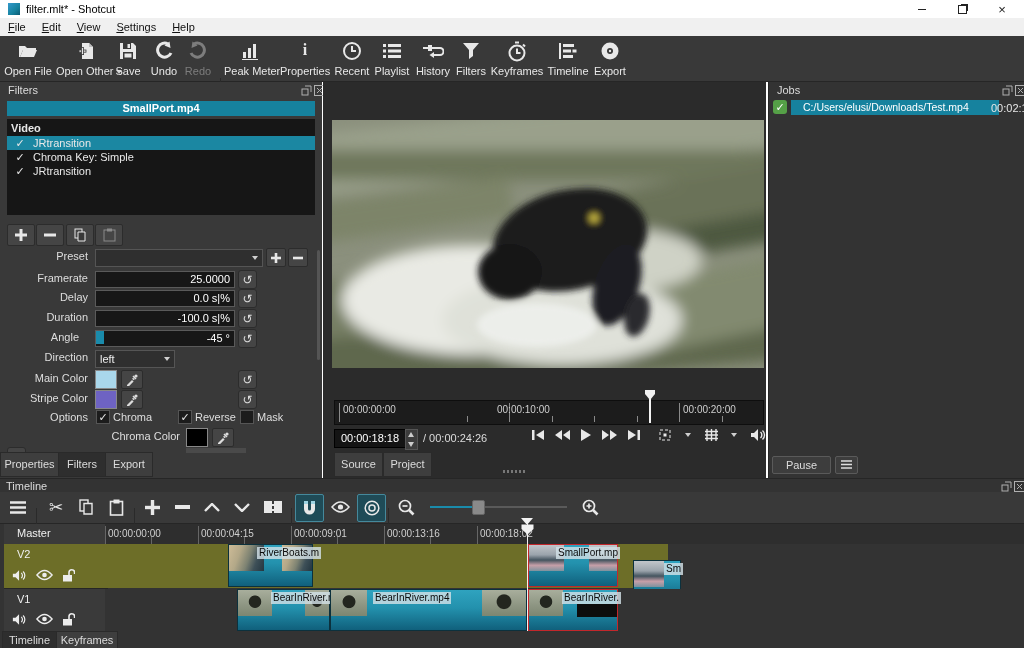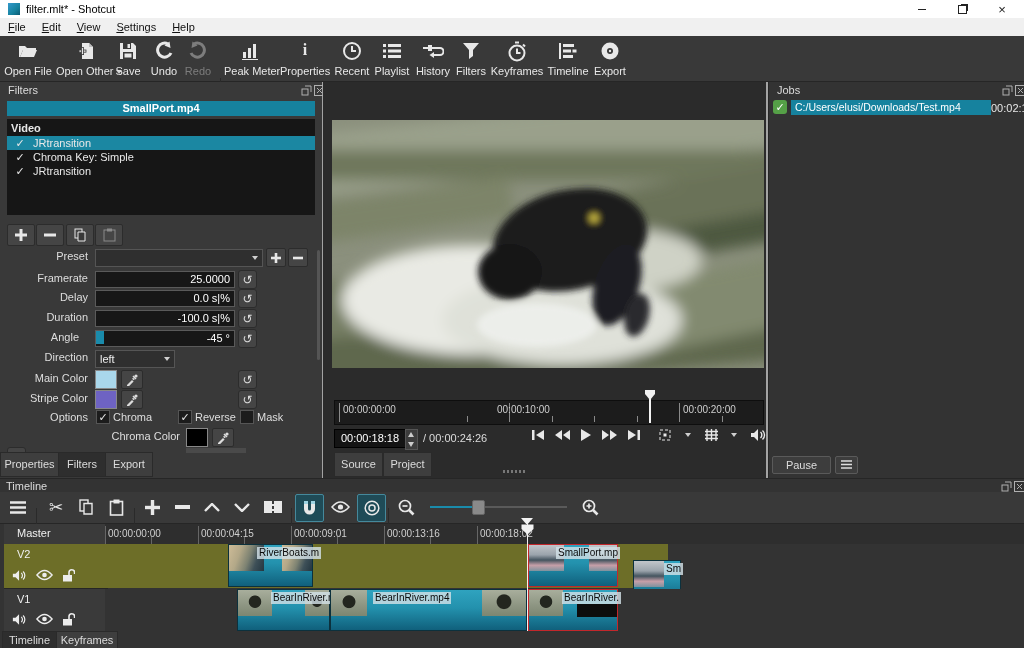--- a/index.html
+++ b/index.html
@@ -1,16 +1,16 @@
 <!DOCTYPE html>
 <html><head>
 <meta charset="utf-8">
 <style>
   html,body{margin:0;padding:0;background:#222;}
-  #app{position:relative;width:1024px;height:648px;background:#a3a3a3;overflow:hidden;
+  #app{position:relative;width:1024px;height:648px;background:#ffffff;overflow:hidden;
        font-family:"Liberation Sans",sans-serif;font-size:11px;color:#e6e6e6;}
   .abs{position:absolute;}
   
   .titlebar{left:0;top:0;width:1024px;height:18px;background:#ffffff;color:#000;display:flex;align-items:center;}
   .appicon{width:12px;height:12px;margin:0 6px 0 8px;background:linear-gradient(135deg,#39c,#16829e 60%,#0b5a73);}
   .winctl{position:absolute;top:0;height:18px;width:40px;display:flex;align-items:center;justify-content:center;color:#222;}
   .menubar{left:0;top:18px;width:1024px;height:18px;background:#f0f0f0;color:#111;display:flex;align-items:center;border-bottom:1px solid #d9d9d9;}
   .menu-item{display:inline-block;padding:2px 8px;}
   .menu-item::first-letter{text-decoration:underline;}
   
@@ -45,21 +45,21 @@
   .cblabel{position:absolute;color:#dedede;line-height:14px;}
   .tab{position:absolute;height:23px;background:#3e3e3e;border:1px solid #2a2a2a;color:#dcdcdc;text-align:center;line-height:22px;}
   .tab.active{background:#2e2e2e;}
   
   .ruler{background:#1c1c1c;border:1px solid #0e0e0e;}
   .rlabel{position:absolute;top:3px;color:#cfcfcf;font-size:10px;}
   .rtick{position:absolute;width:1px;background:#8a8a8a;}
   .tcfield{position:absolute;background:#141414;border:1px solid #000;color:#fff;text-align:center;}
   .transport{position:absolute;display:flex;align-items:center;gap:9px;}
   
-  .jobchip{background:#16829e;color:#fff;line-height:15px;padding-left:4px;white-space:nowrap;overflow:hidden;font-size:10.5px;}
+  .jobchip{background:#16829e;color:#fff;line-height:15px;padding-left:12px;white-space:nowrap;overflow:hidden;font-size:10.5px;}
   .btn{background:#3d3d3d;border:1px solid #5a5a5a;border-radius:2px;color:#ddd;text-align:center;}
   
   .ttool{position:absolute;top:0;height:30px;display:flex;align-items:center;justify-content:center;color:#e8e8e8;}
   .ttool.toggled{background:#1f4b57;border:1px solid #45899c;border-radius:2px;}
   .trackhdr{position:absolute;left:4px;width:104px;border-bottom:1px solid #262626;}
   .clip{position:absolute;background:linear-gradient(180deg,#2fa3bf 0%,#2391ad 45%,#10607c 100%);border:1px solid #0c313d;box-sizing:border-box;}
   .clip.sel{border:1px solid #c3272b;}
   .thumb{position:absolute;top:0;height:26px;}
   .th-river{background:linear-gradient(110deg,#cdbb97 0%,#b3a888 30%,#7d8272 55%,#3e5058 75%,#243640 100%);}
   .th-port{background:linear-gradient(180deg,#c2c6ca 0%,#9aa3ab 38%,#44545f 58%,#c69fa8 78%,#7e929e 100%);}

